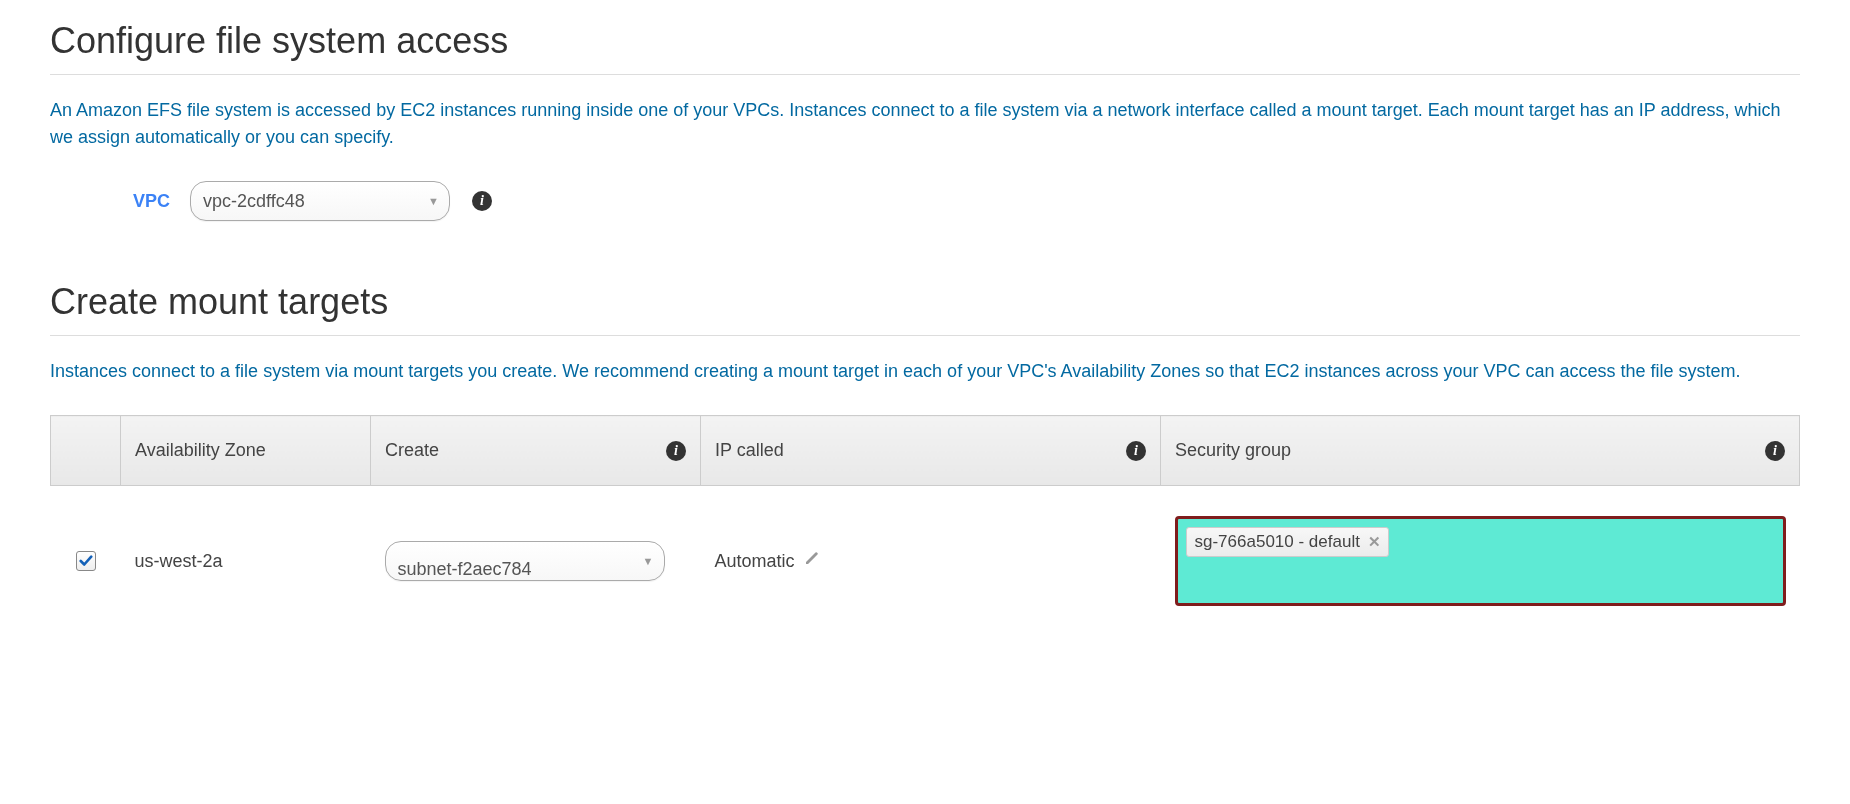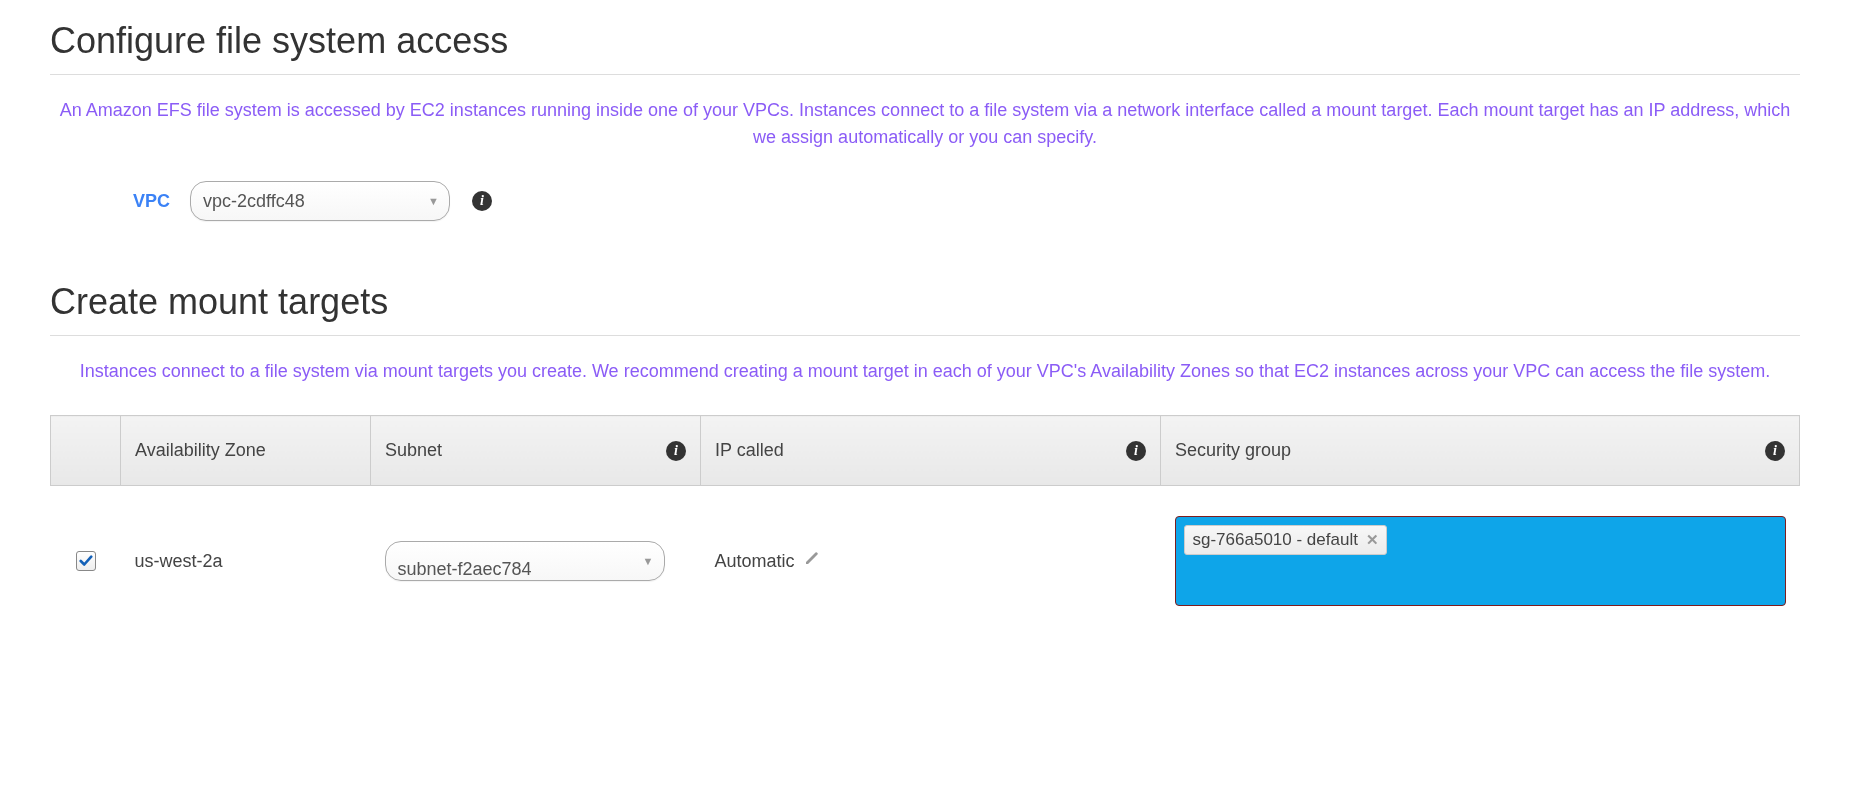--- a/index.html
+++ b/index.html
@@ -19,24 +19,23 @@
       color: #333;
       margin-bottom: 12px;
     }
     hr.section-rule {
       border: none;
       border-top: 1px solid #ddd;
       margin-bottom: 22px;
     }
     p.description {
       font-size: 18px;
-      color: #8b5cf6;
+      color: #0369a1;
       line-height: 1.5;
       margin-bottom: 30px;
-      text-align: center;
     }
     .field-row {
       display: flex;
       align-items: center;
       margin-bottom: 60px;
       padding-left: 70px;
     }
     .field-label {
       font-size: 18px;
       font-weight: 700;
@@ -144,25 +143,25 @@
       display: flex;
       align-items: center;
       gap: 8px;
     }
     .pencil-icon {
       color: #888;
       font-size: 16px;
       cursor: pointer;
     }
     .sg-box {
-      border: 1px solid #7f1d1d;
+      border: 3px solid #7f1d1d;
       border-radius: 4px;
       padding: 8px;
       min-height: 90px;
-      background: #0ea5e9;
+      background: #5eead4;
     }
     .sg-tag {
       display: inline-flex;
       align-items: center;
       background: linear-gradient(#f7f7f7, #ececec);
       border: 1px solid #ccc;
       border-radius: 3px;
       padding: 4px 8px;
       font-size: 17px;
       color: #444;
@@ -205,21 +204,21 @@
   <thead>
     <tr>
       <th class="col-check"></th>
       <th class="col-az">
         <div class="th-inner">
           <span>Availability Zone</span>
         </div>
       </th>
       <th class="col-subnet">
         <div class="th-inner">
-          <span>Subnet</span>
+          <span>Create</span>
           <span class="info-icon">i</span>
         </div>
       </th>
       <th class="col-ip">
         <div class="th-inner">
           <span>IP called</span>
           <span class="info-icon">i</span>
         </div>
       </th>
       <th class="col-sg">

